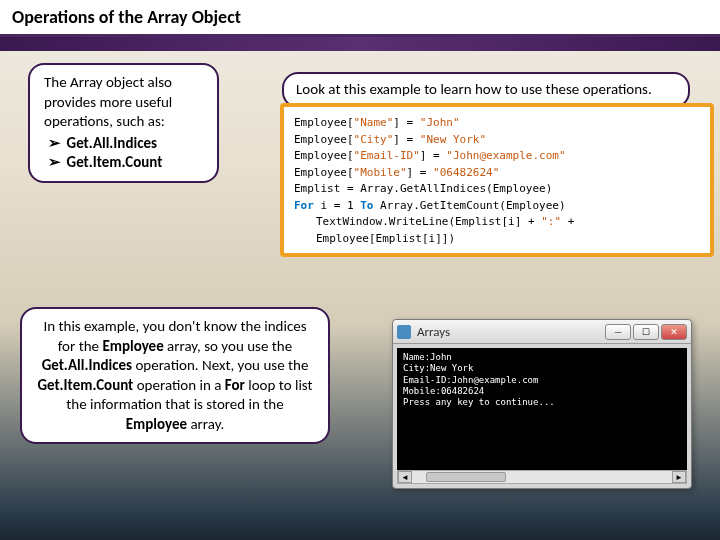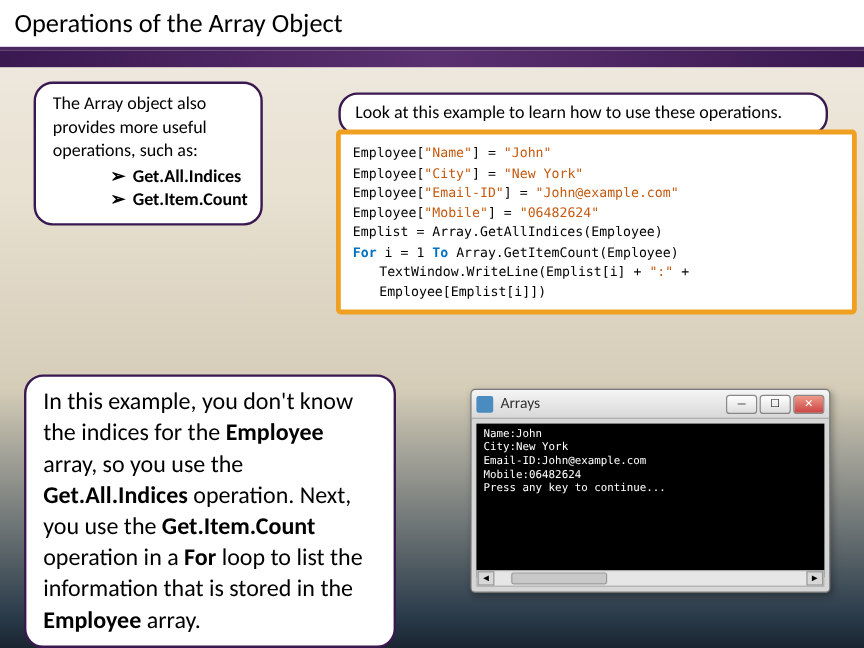--- a/index.html
+++ b/index.html
@@ -11,22 +11,22 @@
     overflow: hidden;
     position: relative;
   }
   .header {
     background: #ffffff;
     border-bottom: 3px solid #4a2860;
     padding: 6px 12px;
     box-shadow: 0 2px 4px rgba(0,0,0,0.25);
   }
   .header h1 {
-    font-size: 22px;
-    font-weight: normal;
+    font-size: 18px;
+    font-weight: bold;
     color: #000;
   }
   .purple-bar {
     height: 14px;
     background: linear-gradient(90deg, #3a1850 0%, #5a3070 50%, #3a1850 100%);
   }
   .content {
     position: relative;
     padding: 14px 16px;
   }
@@ -48,23 +48,24 @@
     left: 282px;
     top: 2px;
     width: 408px;
     padding: 6px 12px;
     margin-top: 19px;
   }
   .box-left-bottom {
     left: 20px;
     top: 256px;
     width: 310px;
-    font-size: 20px;
-  }
-  .bullet-list { margin-top: 2px; margin-left: 44px; }
+    font-size: 15px;
+    text-align: center;
+  }
+  .bullet-list { margin-top: 2px; }
   .bullet-item { padding-left: 4px; }
   .arrow { font-weight: bold; margin-right: 6px; }
   .code-panel {
     position: absolute;
     left: 280px;
     top: 52px;
     width: 434px;
     height: 154px;
     background: #fff;
     border: 4px solid #f0a020;

